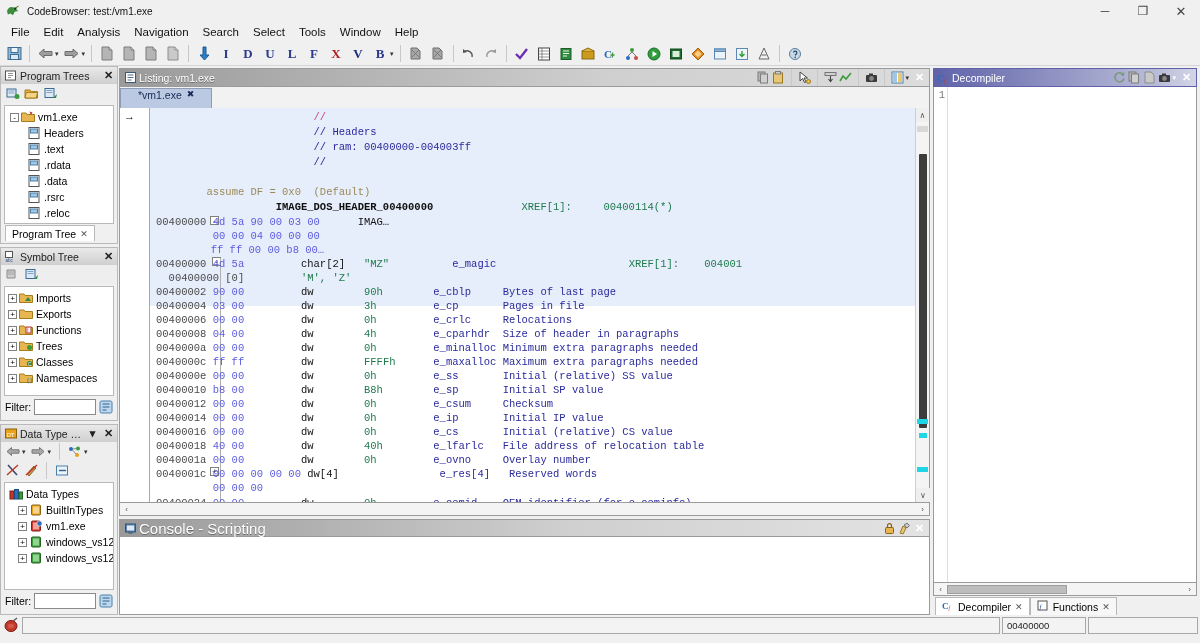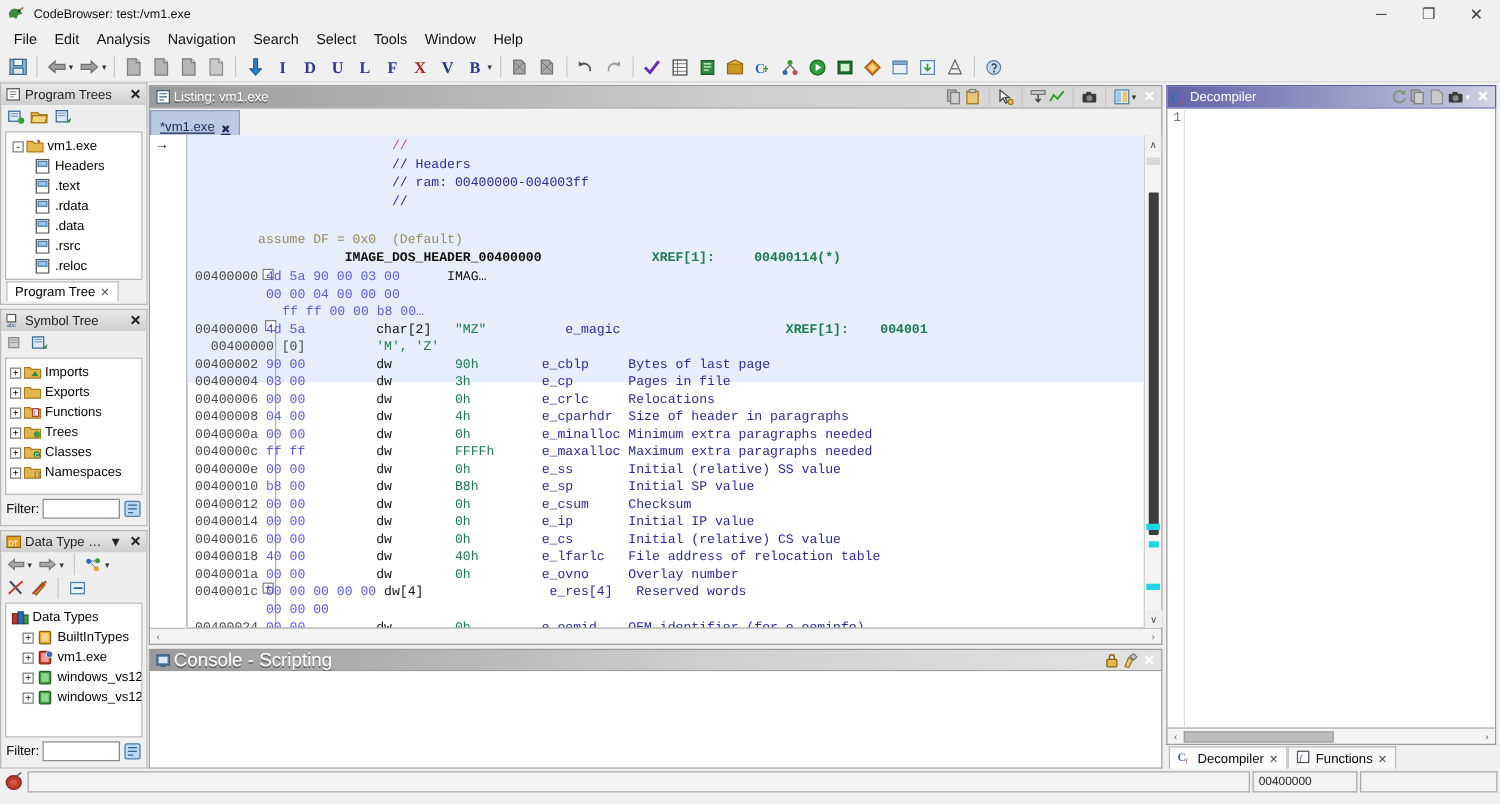--- a/index.html
+++ b/index.html
@@ -110,40 +110,40 @@
   .listing-panel { flex:1 1 auto; display:flex; flex-direction:column; min-height:0;
                    margin:2px 2px 0 1px; }
   .listing-head {
     height:19px;flex:0 0 19px;display:flex;align-items:center;gap:2px;padding:0 3px 0 4px;
     background:linear-gradient(to right,#9a9a9a,#cfcfcf 60%,#dcdcdc);
     border:1px solid #9b9b9b;
   }
   .listing-head .ph-title { color:#fff; font-size:10.5px; text-shadow:0 1px 0 #6a6a6a;}
   .listing-tabs { height:21px;flex:0 0 21px;display:flex;align-items:flex-end;
                   background:#f2f2f2;border-left:1px solid #9b9b9b;border-right:1px solid #9b9b9b;}
-  .ltab { height:20px;display:flex;align-items:flex-end;gap:5px;padding:0 7px;
+  .ltab { height:20px;display:flex;align-items:flex-start;gap:5px;padding:0 17px;
           background:#bcc9e2;border:1px solid #8f9cb5;border-bottom:none;font-size:10.5px;
-          color:#152a55;text-decoration:underline;}
+          color:#152a55;}
   .ltab .x { font-size:9px; }
   .listing-body { flex:1 1 auto; display:flex; min-height:0;
                   border:1px solid #9b9b9b; border-top:none; background:#fff; }
   .lmargin { width:30px; flex:0 0 30px; background:#fff; border-right:1px solid #a9a9a9;
              position:relative; }
   .arrow-marker { position:absolute; left:4px; top:2px; color:#000; font-size:11px; }
   .lcode { flex:1 1 auto; overflow:hidden; position:relative; min-width:0;
            font-family:"Liberation Mono", monospace; font-size:10.5px; }
   .code-hl { position:absolute; left:0; right:0; background:#e7eefb; }
   .ln { position:absolute; white-space:pre; left:0; }
   .c-addr { color:#4a4a4a; }
   .c-bytes { color:#5c5ce0; }
   .c-cmt { color:#2a2a9c; }
   .c-mnem { color:#101010; }
   .c-val { color:#1f7a4d; }
   .c-label { color:#101010; font-weight:bold; }
-  .c-xref { color:#1f7a4d; font-weight:bold; }
+  .c-xref { color:#1f7a4d; font-weight:normal; }
   .c-assume { color:#9a8a5a; }
   .c-field { color:#2a2a9c; }
   .c-str { color:#1f7a4d; }
   .c-slash { color:#c04f7a; }
 
   .vscroll { width:14px;flex:0 0 14px;background:#f4f4f4;border-left:1px solid #cfcfcf;
              position:relative; }
   .vsbtn { height:14px; display:flex; align-items:center; justify-content:center;
            font-size:8px; color:#555; background:#efefef; }
   .vsthumb { position:absolute; left:3px; width:8px; background:#3c3c3c; border-radius:1px;}
@@ -862,21 +862,21 @@
             <div id="listing-lines">
                 <div class="ln" style="top: 3px; left: 6px;"><span class="c-addr">                         </span><span class="c-slash">//</span></div>
                 <div class="ln" style="top: 18px; left: 6px;"><span class="c-addr">                         </span><span class="c-cmt">// Headers</span></div>
                 <div class="ln" style="top: 33px; left: 6px;"><span class="c-addr">                         </span><span class="c-cmt">// ram: 00400000-004003ff</span></div>
                 <div class="ln" style="top: 48px; left: 6px;"><span class="c-addr">                         </span><span class="c-cmt">//</span></div>
                 <div class="ln" style="top: 63px; left: 6px;"></div>
                 <div class="ln" style="top: 78px; left: 6px;"><span class="c-addr">        </span><span class="c-assume">assume DF = 0x0  (Default)</span></div>
                 <div class="ln" style="top: 93px; left: 6px;"><span class="c-addr">                   </span><span class="c-label">IMAGE_DOS_HEADER_00400000</span><span class="c-addr">              </span><span class="c-xref">XREF[1]:     00400114(*)</span></div>
                 <div class="ln" style="top: 108px; left: 6px;"><span class="c-addr">00400000 </span><span class="c-bytes">4d 5a 90 00 03 00</span><span class="c-addr">      </span><span class="c-mnem">IMAG…</span></div>
                 <div class="ln" style="top: 122px; left: 6px;"><span class="c-addr">         </span><span class="c-bytes">00 00 04 00 00 00</span></div>
-                <div class="ln" style="top: 136px; left: 19px;"><span class="c-addr">         </span><span class="c-bytes">ff ff 00 00 b8 00…</span></div>
+                <div class="ln" style="top: 136px; left: 4px;"><span class="c-addr">         </span><span class="c-bytes">ff ff 00 00 b8 00…</span></div>
                 <div class="ln" style="top: 150px; left: 6px;"><span class="c-addr">00400000 </span><span class="c-bytes">4d 5a</span><span class="c-addr">         </span><span class="c-mnem">char[2]</span><span class="c-addr">   </span><span class="c-str">"MZ"</span><span class="c-addr">          </span><span class="c-field">e_magic</span><span class="c-addr">                     </span><span class="c-xref">XREF[1]:    004001</span></div>
                 <div class="ln" style="top: 164px; left: 6px;"><span class="c-addr">  00400000 [0]</span><span class="c-addr">         </span><span class="c-str">'M', 'Z'</span></div>
                 <div class="ln" style="top: 178px; left: 6px;"><span class="c-addr">00400002 </span><span class="c-bytes">90 00</span><span class="c-addr">         </span><span class="c-mnem">dw</span><span class="c-addr">        </span><span class="c-val">90h</span><span class="c-addr">        </span><span class="c-field">e_cblp</span><span class="c-addr">     </span><span class="c-cmt">Bytes of last page</span></div>
                 <div class="ln" style="top: 192px; left: 6px;"><span class="c-addr">00400004 </span><span class="c-bytes">03 00</span><span class="c-addr">         </span><span class="c-mnem">dw</span><span class="c-addr">        </span><span class="c-val">3h</span><span class="c-addr">         </span><span class="c-field">e_cp</span><span class="c-addr">       </span><span class="c-cmt">Pages in file</span></div>
                 <div class="ln" style="top: 206px; left: 6px;"><span class="c-addr">00400006 </span><span class="c-bytes">00 00</span><span class="c-addr">         </span><span class="c-mnem">dw</span><span class="c-addr">        </span><span class="c-val">0h</span><span class="c-addr">         </span><span class="c-field">e_crlc</span><span class="c-addr">     </span><span class="c-cmt">Relocations</span></div>
                 <div class="ln" style="top: 220px; left: 6px;"><span class="c-addr">00400008 </span><span class="c-bytes">04 00</span><span class="c-addr">         </span><span class="c-mnem">dw</span><span class="c-addr">        </span><span class="c-val">4h</span><span class="c-addr">         </span><span class="c-field">e_cparhdr</span><span class="c-addr">  </span><span class="c-cmt">Size of header in paragraphs</span></div>
                 <div class="ln" style="top: 234px; left: 6px;"><span class="c-addr">0040000a </span><span class="c-bytes">00 00</span><span class="c-addr">         </span><span class="c-mnem">dw</span><span class="c-addr">        </span><span class="c-val">0h</span><span class="c-addr">         </span><span class="c-field">e_minalloc</span><span class="c-addr"> </span><span class="c-cmt">Minimum extra paragraphs needed</span></div>
                 <div class="ln" style="top: 248px; left: 6px;"><span class="c-addr">0040000c </span><span class="c-bytes">ff ff</span><span class="c-addr">         </span><span class="c-mnem">dw</span><span class="c-addr">        </span><span class="c-val">FFFFh</span><span class="c-addr">      </span><span class="c-field">e_maxalloc</span><span class="c-addr"> </span><span class="c-cmt">Maximum extra paragraphs needed</span></div>
                 <div class="ln" style="top: 262px; left: 6px;"><span class="c-addr">0040000e </span><span class="c-bytes">00 00</span><span class="c-addr">         </span><span class="c-mnem">dw</span><span class="c-addr">        </span><span class="c-val">0h</span><span class="c-addr">         </span><span class="c-field">e_ss</span><span class="c-addr">       </span><span class="c-cmt">Initial (relative) SS value</span></div>
                 <div class="ln" style="top: 276px; left: 6px;"><span class="c-addr">00400010 </span><span class="c-bytes">b8 00</span><span class="c-addr">         </span><span class="c-mnem">dw</span><span class="c-addr">        </span><span class="c-val">B8h</span><span class="c-addr">        </span><span class="c-field">e_sp</span><span class="c-addr">       </span><span class="c-cmt">Initial SP value</span></div>

